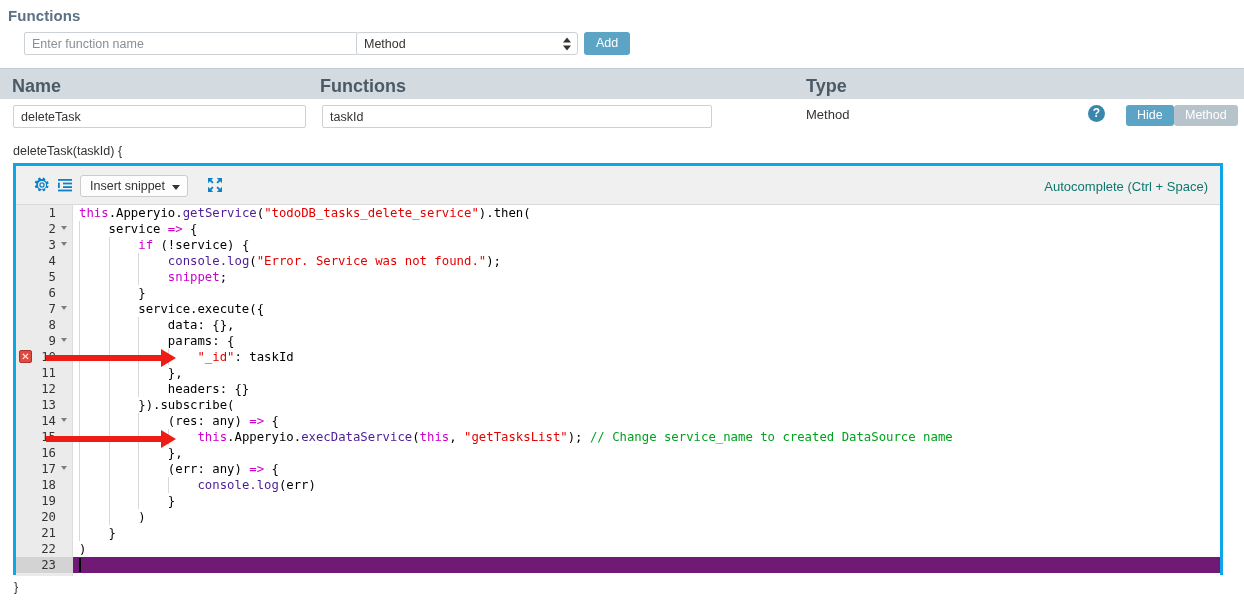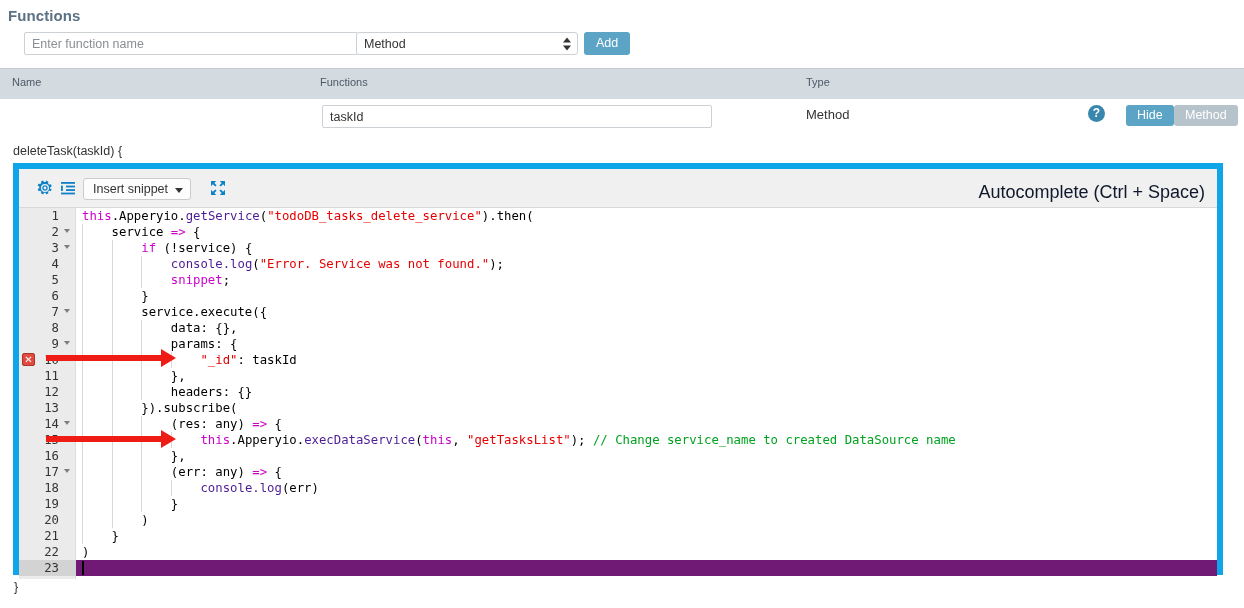--- a/index.html
+++ b/index.html
@@ -49,21 +49,21 @@
     font-size: 12.5px; font-family: "Liberation Sans", sans-serif; cursor: pointer;
     line-height: 23px;
   }
 
   
   .tbl-head {
     position: absolute; left: 0; top: 68px; width: 1244px; height: 31px;
     background: #d3dae0; border-top: 1px solid #c3ccd4;
   }
   .tbl-head .th {
-    position: absolute; top: 7px; font-size: 11px; color: #4c5a66;
+    position: absolute; top: 7px; font-size: 18px; color: #4c5a66; font-weight: bold;
   }
   .th-name { left: 12px; }
   .th-args { left: 320px; }
   .th-type { left: 806px; }
 
   
   .row { position: absolute; left: 0; top: 99px; width: 1244px; height: 38px; background: #fff; }
   #name-field  { position: absolute; left: 13px; top: 6px; width: 293px; }
   #args-field  { position: absolute; left: 322px; top: 6px; width: 390px; }
   .type-text { position: absolute; left: 806px; top: 107px; font-size: 13px; color: #333; }
@@ -82,21 +82,21 @@
   #hide-button   { left: 1126px; background: #5ba4c6; }
   #delete-button { left: 1174px; background: #b7c3cb; }
 
   
   .signature { position: absolute; left: 13px; top: 144px; font-size: 12.5px; color: #333; }
 
   
   .editor {
     position: absolute; left: 13px; top: 163px;
     width: 1210px; height: 412px;
-    border: 6px solid #0ea5e9; background: #fff;
+    border: 3px solid #0ea5e9; background: #fff;
   }
   .ed-toolbar {
     position: relative; height: 39px; background: #f0f0f0;
     border-bottom: 1px solid #d9d9d9;
   }
   .tb-icon { position: absolute; top: 11px; cursor: pointer; }
   .gear { left: 18px; width: 16px; height: 16px; }
   .indent { left: 41px; width: 16px; height: 16px; }
   .expand { left: 191px; width: 16px; height: 16px; }
   #snippet-button {
@@ -105,21 +105,21 @@
     border-radius: 3px; font-size: 12.5px; color: #333; cursor: pointer;
     line-height: 20px; font-family: "Liberation Sans", sans-serif;
   }
   #snippet-button .caret {
     position: absolute; right: 7px; top: 9px; width: 0; height: 0;
     border-left: 4px solid transparent; border-right: 4px solid transparent;
     border-top: 5px solid #333;
   }
   .autocomplete-hint {
     position: absolute; right: 12px; top: 13px;
-    font-size: 18px; color: #0f172a;
+    font-size: 13px; color: #0f766e;
   }
 
   
   .code-area { position: relative; height: 371px; background: #fff; overflow: hidden; }
   .gutter {
     position: absolute; left: 0; top: 0; width: 57px; height: 100%;
     background: #ebebeb; border-right: 1px solid #dcdcdc;
   }
   .code-lines {
     position: absolute; left: 0; top: 0; right: 0; bottom: 0;
@@ -193,20 +193,21 @@
     <button id="add-button">Add</button>
   </div>
 
   <div class="tbl-head">
     <span class="th th-name">Name</span>
     <span class="th th-args">Functions</span>
     <span class="th th-type">Type</span>
   </div>
 
   <div class="row">
+    <input class="inp" id="name-field" type="text" value="deleteTask" style="">
     <input class="inp" id="args-field" type="text" value="taskId" style="">
   </div>
   <span class="type-text">Method</span>
   <span class="help-icon">?</span>
   <button class="btn-sm" id="hide-button">Hide</button>
   <button class="btn-sm" id="delete-button">Method</button>
 
   <div class="signature">deleteTask(taskId) {</div>
 
   <div class="editor">

